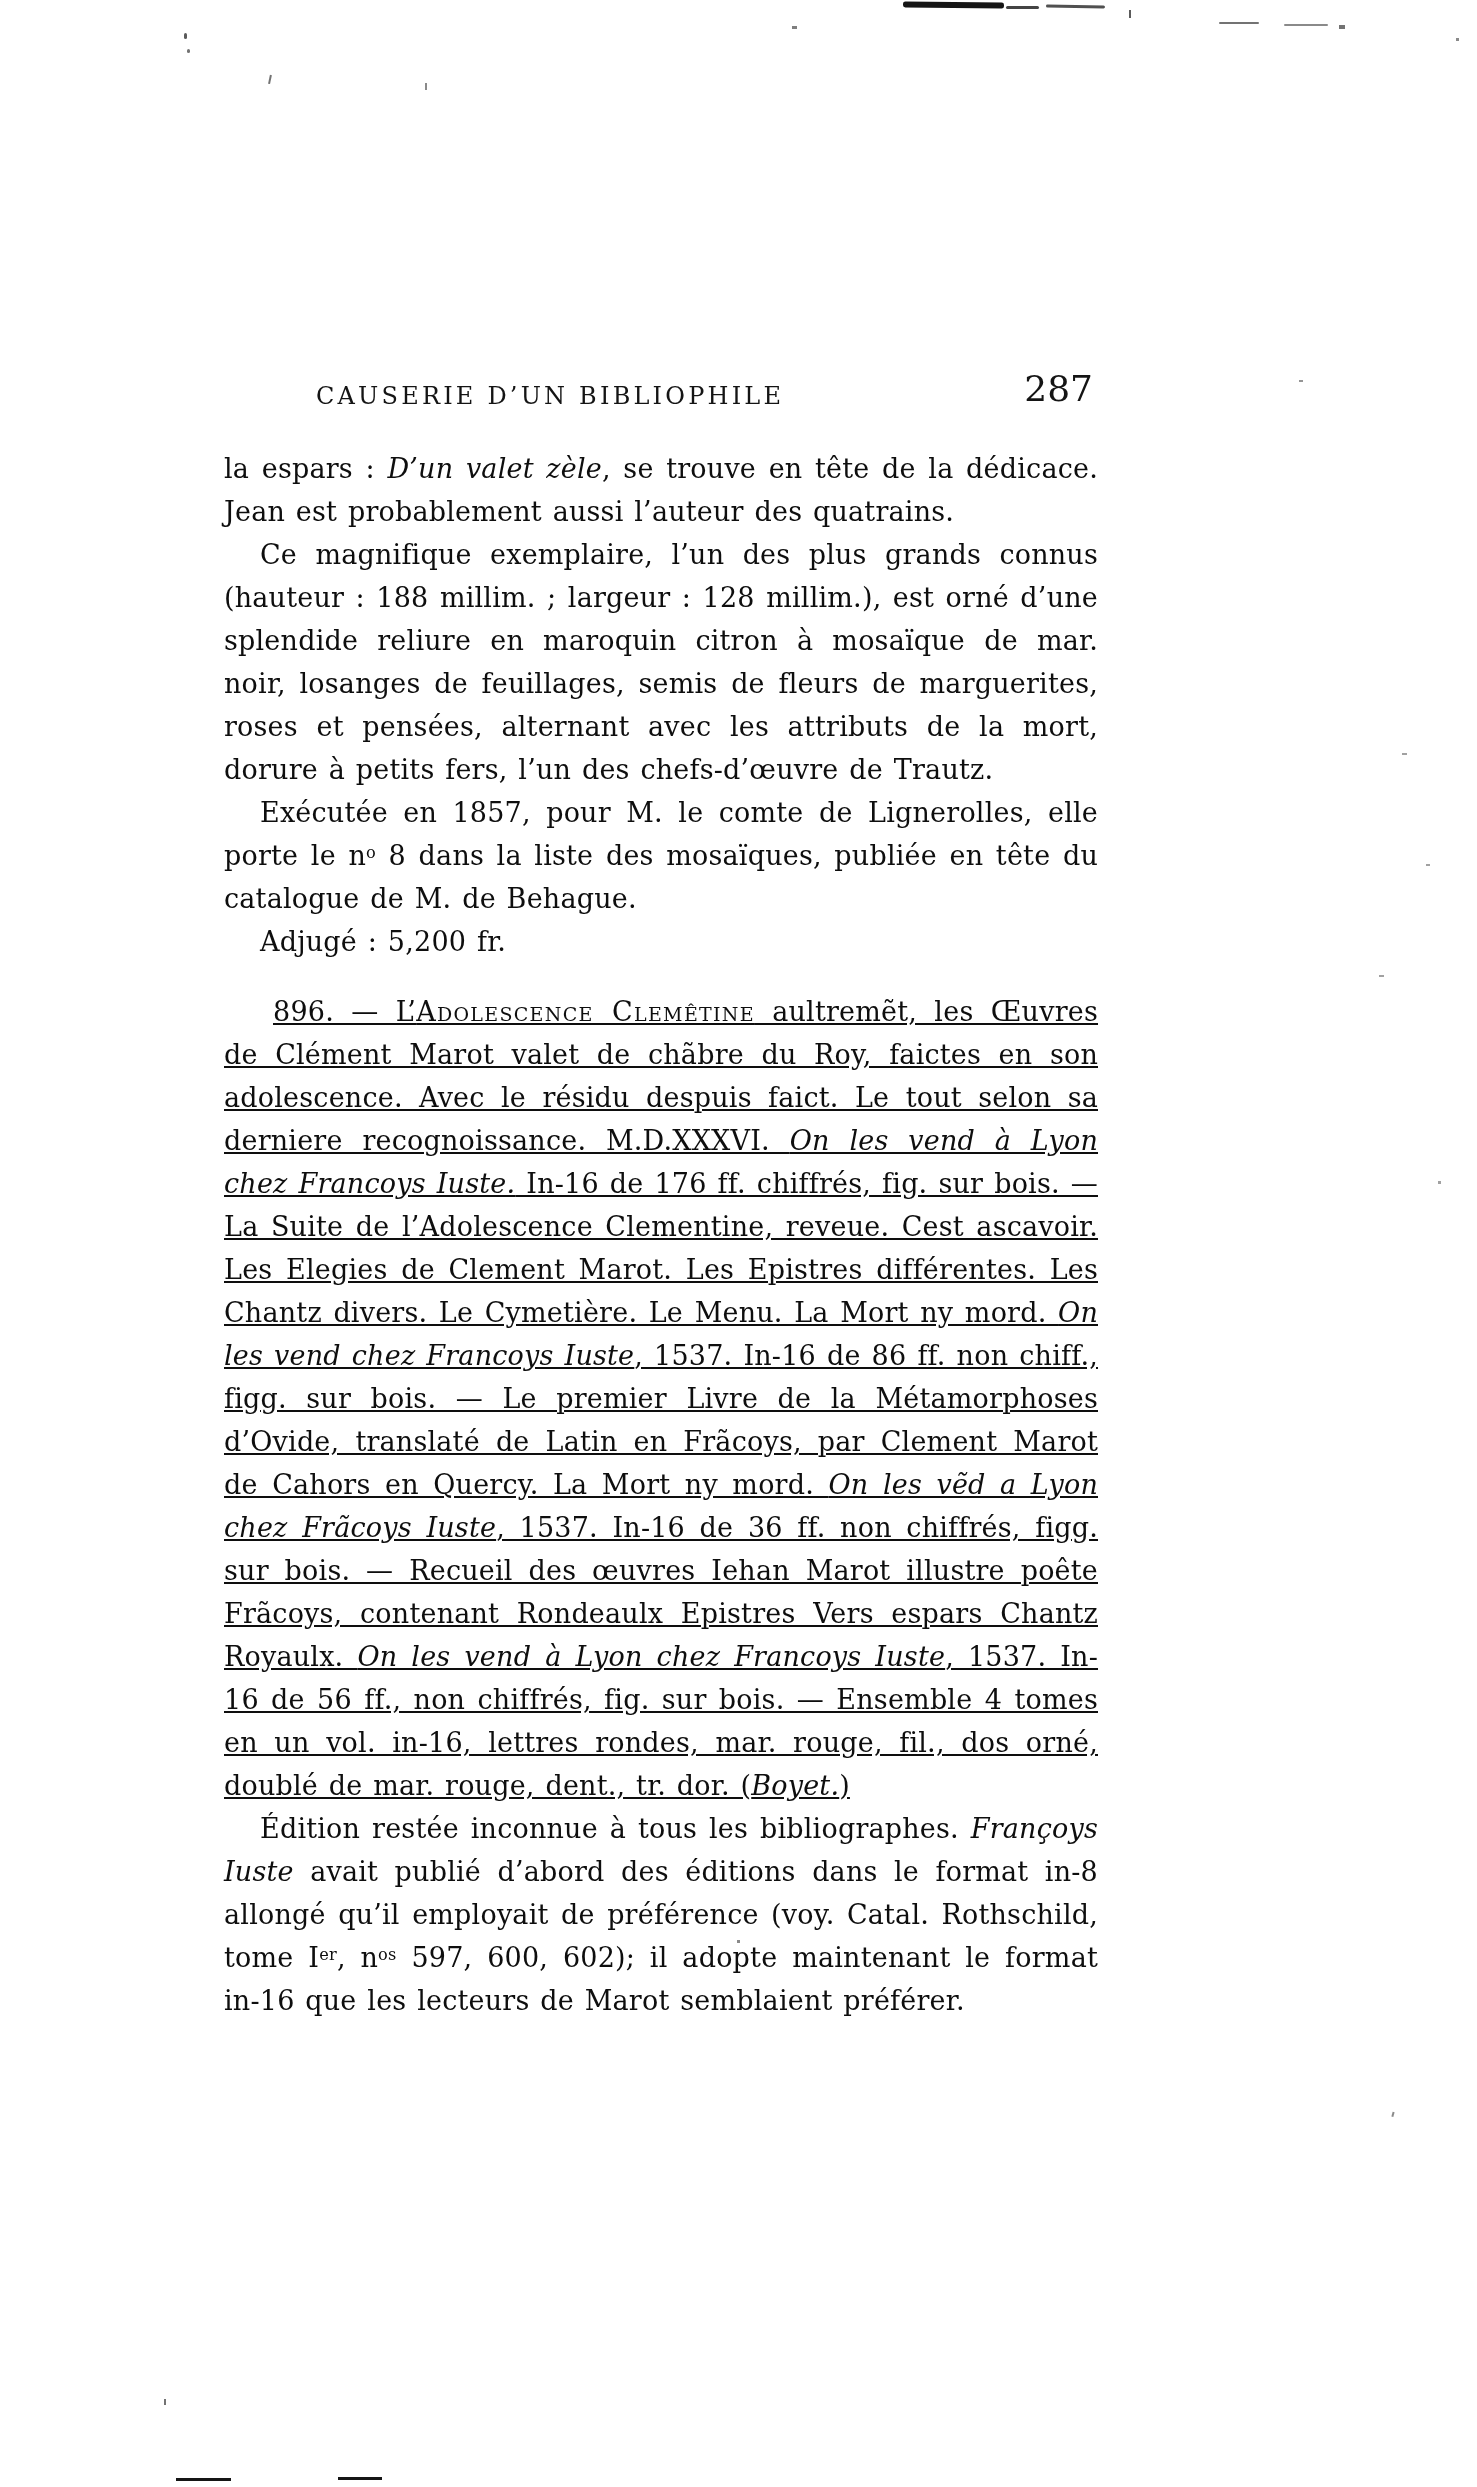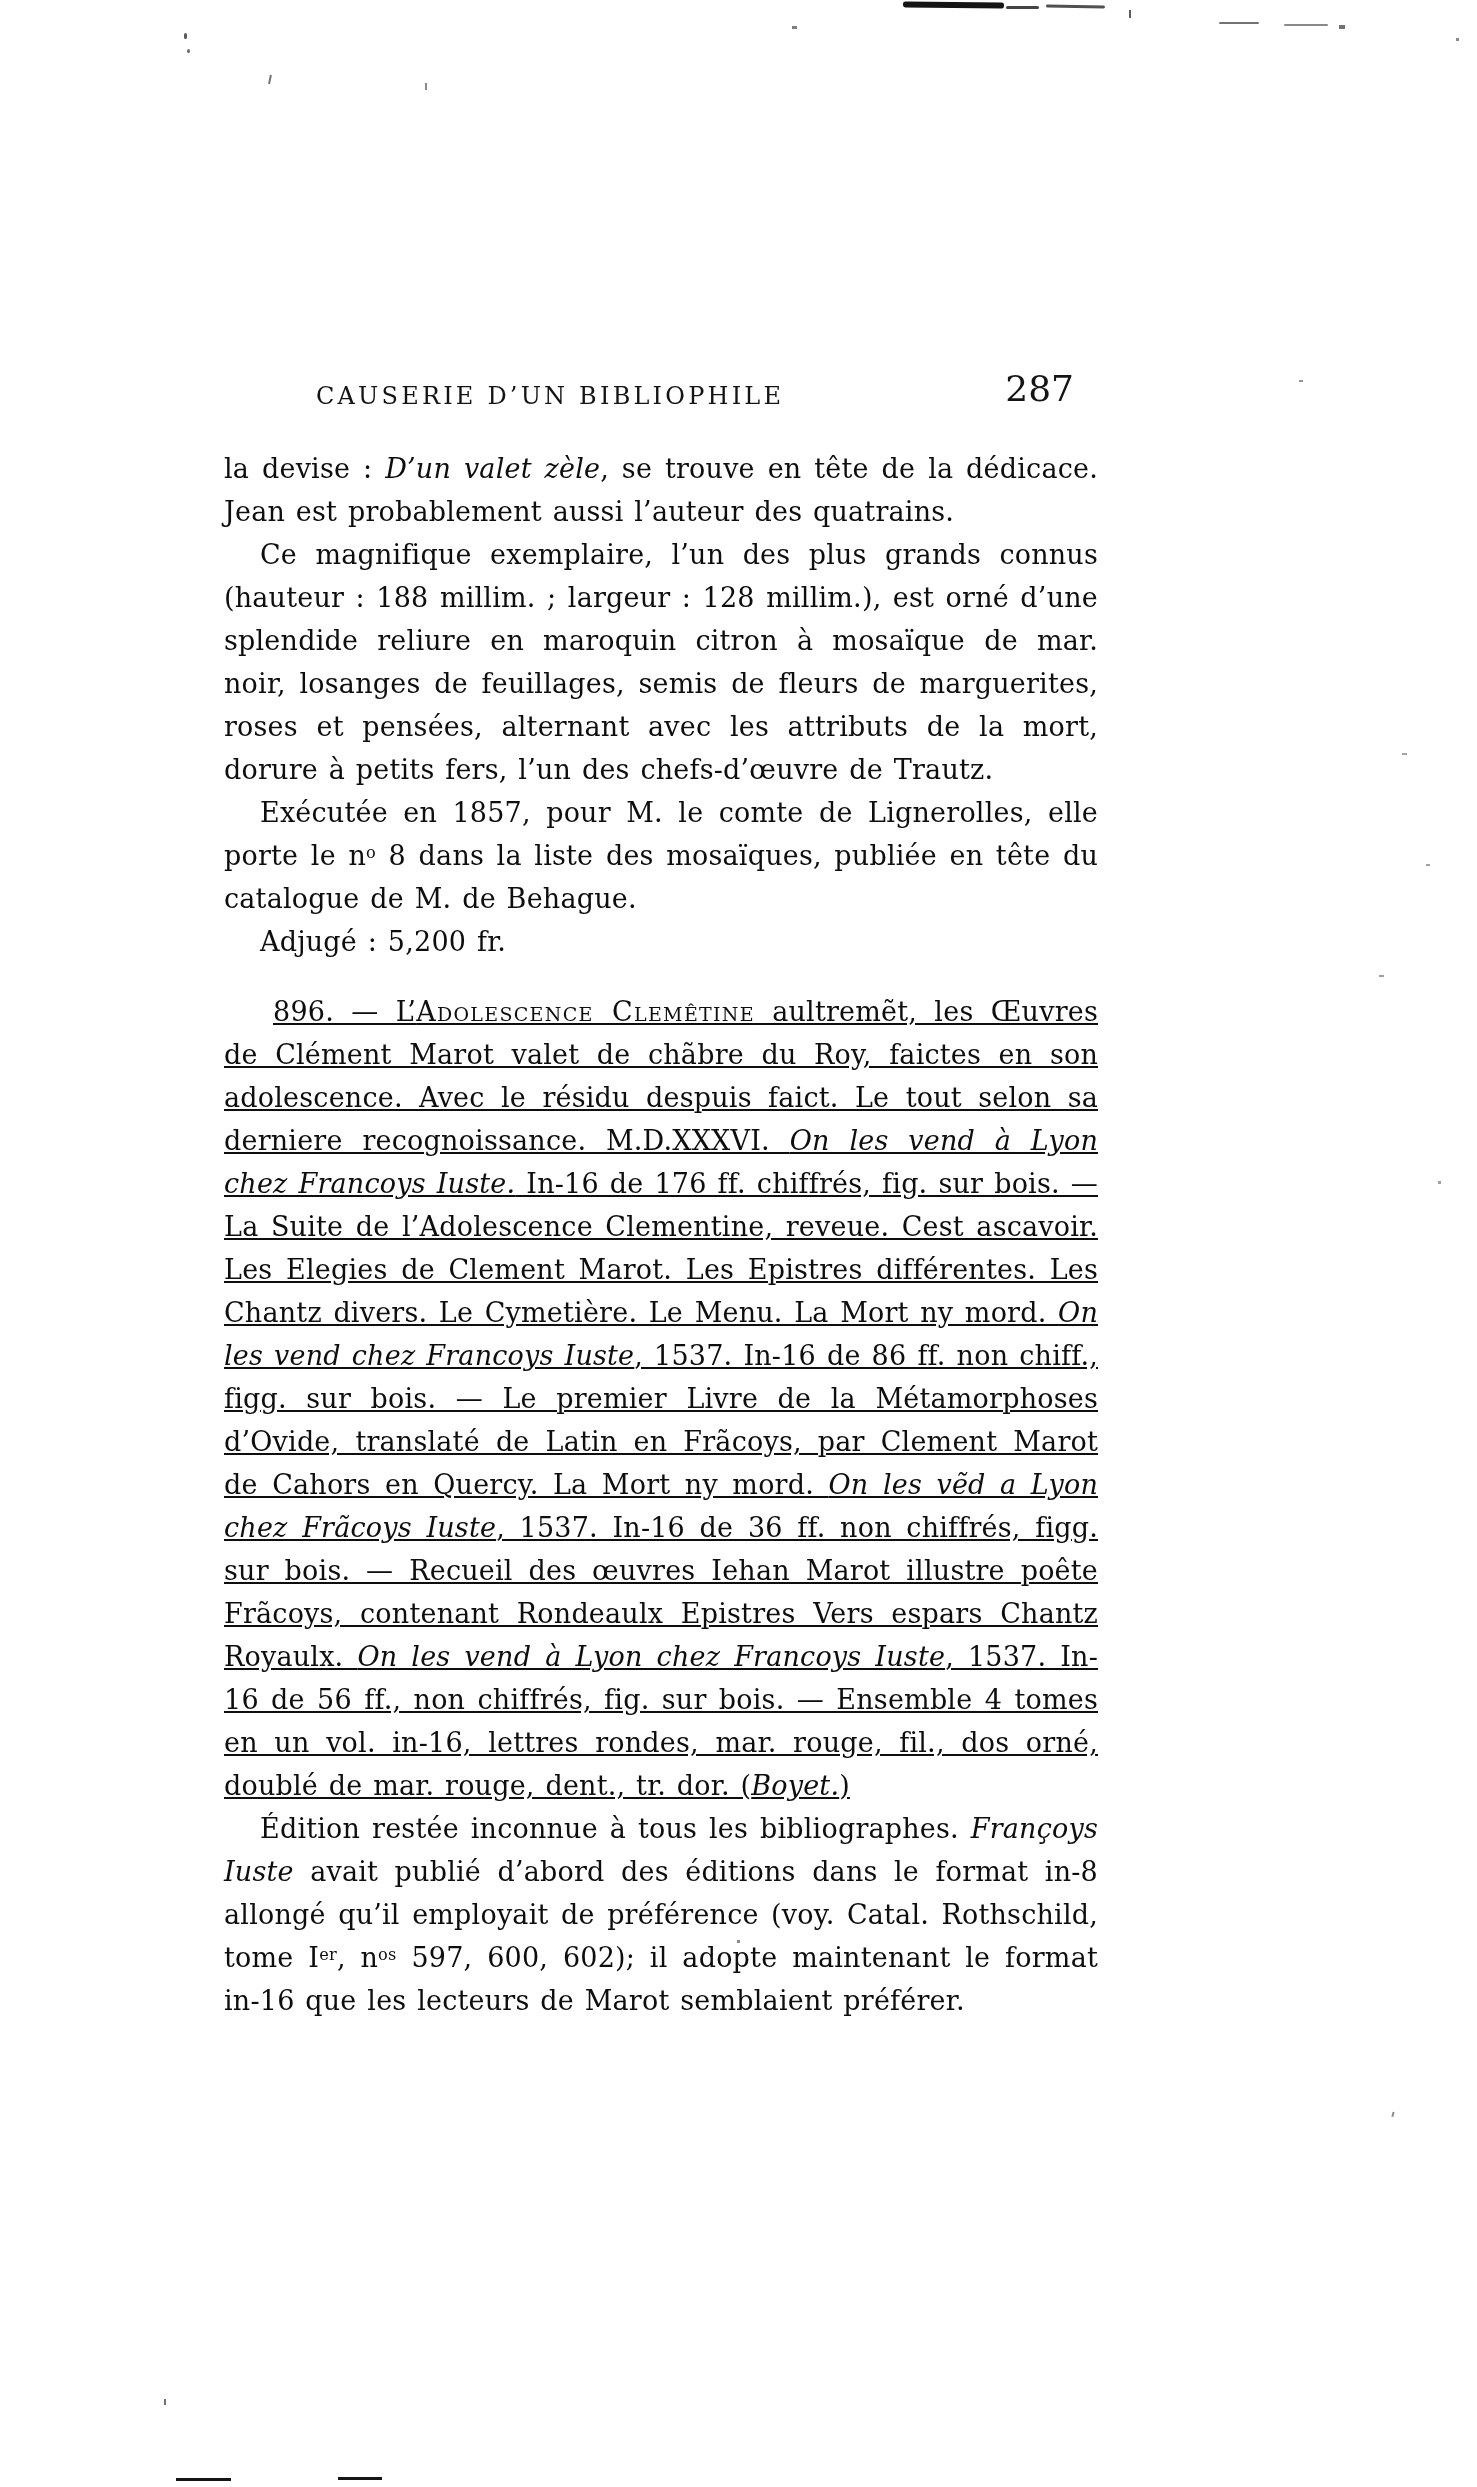--- a/index.html
+++ b/index.html
@@ -24,21 +24,21 @@
     position: absolute;
     left: 92px;
     top: 11px;
     font-size: 24px;
     letter-spacing: 3.2px;
     white-space: nowrap;
     color: #141414;
   }
   .page-number {
     position: absolute;
-    right: 24px;
+    right: 5px;
     top: -3.2px;
     font-size: 36px;
     color: #141414;
   }
   .paragraphs { margin-top: 27px; }
   .para {
     margin: 0;
     font-size: 27px;
     line-height: 43px;
     text-align: justify;
@@ -109,21 +109,21 @@
   <div class="artifact a21"></div>
   <div class="artifact a22"></div>
   <div class="artifact a23"></div>
 
   <div class="text-column">
     <div class="running-header">
       <span class="header-title">CAUSERIE D’UN BIBLIOPHILE</span>
       <span class="page-number">287</span>
     </div>
     <div class="paragraphs" id="paragraphs">
-        <p class="para"><span class="seg-normal">la devise : </span><span class="seg-italic">D’un valet zèle</span><span class="seg-normal">, se trouve en tête de la dédicace. Jean est probablement aussi l’auteur des quatrains.</span></p>
+        <p class="para"><span class="seg-normal">la espars : </span><span class="seg-italic">D’un valet zèle</span><span class="seg-normal">, se trouve en tête de la dédicace. Jean est probablement aussi l’auteur des quatrains.</span></p>
         <p class="para indent"><span class="seg-normal">Ce magnifique exemplaire, l’un des plus grands connus (hauteur : 188 millim. ; largeur : 128 millim.), est orné d’une splendide reliure en maroquin citron à mosaïque de mar. noir, losanges de feuillages, semis de fleurs de marguerites, roses et pensées, alternant avec les attributs de la mort, dorure à petits fers, l’un des chefs-d’œuvre de Trautz.</span></p>
         <p class="para indent"><span class="seg-normal">Exécutée en 1857, pour M. le comte de Lignerolles, elle porte le n</span><sup class="seg-sup">o</sup><span class="seg-normal"> 8 dans la liste des mosaïques, publiée en tête du catalogue de M. de Behague.</span></p>
         <p class="para indent"><span class="seg-normal">Adjugé : 5,200 fr.</span></p>
         <p class="para entry" style="margin-top: 27px;"><span class="seg-normal">896. — L’</span><span class="seg-smallcaps">Adolescence Clemêtine</span><span class="seg-normal"> aultremẽt, les Œuvres de Clément Marot valet de chãbre du Roy, faictes en son adolescence. Avec le résidu despuis faict. Le tout selon sa derniere recognoissance. M.D.XXXVI. </span><span class="seg-italic">On les vend à Lyon chez Francoys Iuste.</span><span class="seg-normal"> In-16 de 176 ff. chiffrés, fig. sur bois. — La Suite de l’Adolescence Clementine, reveue. Cest ascavoir. Les Elegies de Clement Marot. Les Epistres différentes. Les Chantz divers. Le Cymetière. Le Menu. La Mort ny mord. </span><span class="seg-italic">On les vend chez Francoys Iuste</span><span class="seg-normal">, 1537. In-16 de 86 ff. non chiff., figg. sur bois. — Le premier Livre de la Métamorphoses d’Ovide, translaté de Latin en Frãcoys, par Clement Marot de Cahors en Quercy. La Mort ny mord. </span><span class="seg-italic">On les vẽd a Lyon chez Frãcoys Iuste</span><span class="seg-normal">, 1537. In-16 de 36 ff. non chiffrés, figg. sur bois. — Recueil des œuvres Iehan Marot illustre poête Frãcoys, contenant Rondeaulx Epistres Vers espars Chantz Royaulx. </span><span class="seg-italic">On les vend à Lyon chez Francoys Iuste</span><span class="seg-normal">, 1537. In-16 de 56 ff., non chiffrés, fig. sur bois. — Ensemble 4 tomes en un vol. in-16, lettres rondes, mar. rouge, fil., dos orné, doublé de mar. rouge, dent., tr. dor. (</span><span class="seg-italic">Boyet.</span><span class="seg-normal">)</span></p>
         <p class="para indent"><span class="seg-normal">Édition restée inconnue à tous les bibliographes. </span><span class="seg-italic">Françoys Iuste</span><span class="seg-normal"> avait publié d’abord des éditions dans le format in-8 allongé qu’il employait de préférence (voy. Catal. Rothschild, tome I</span><sup class="seg-sup">er</sup><span class="seg-normal">, n</span><sup class="seg-sup">os</sup><span class="seg-normal"> 597, 600, 602); il adopte maintenant le format in-16 que les lecteurs de Marot semblaient préférer.</span></p>
       </div>
   </div>
 
 </div>
 

